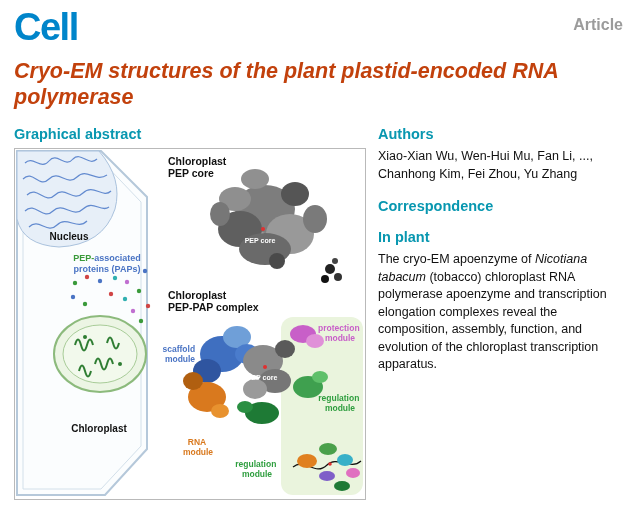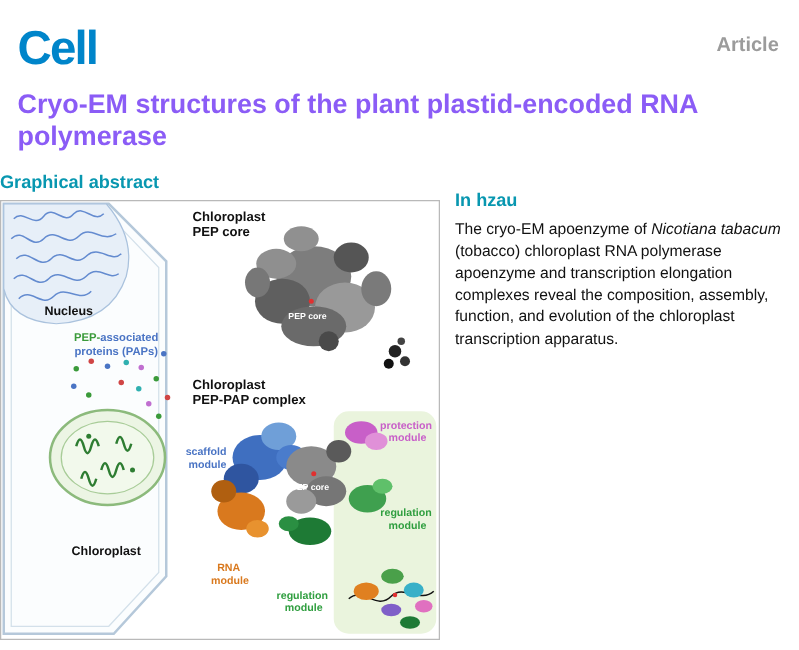--- a/index.html
+++ b/index.html
@@ -1,24 +1,24 @@
 <!DOCTYPE html>
 <html><head>
 <meta charset="utf-8">
 <style>
   html,body{margin:0;padding:0;background:#ffffff;}
   .page{
     width:639px;height:520px;background:#ffffff;position:relative;overflow:hidden;
     font-family:"Liberation Sans",sans-serif;color:#111;
   }
-  .header{display:flex;justify-content:space-between;align-items:flex-start;padding:20px 16px 0 14px;text-align:right;}
+  .header{display:flex;justify-content:space-between;align-items:flex-start;padding:8px 16px 0 14px;text-align:right;}
   .logo{font-size:38px;font-weight:700;color:#0085CA;letter-spacing:-1.5px;line-height:1;}
   .article-type{font-size:16px;font-weight:700;color:#9b9b9b;padding-top:8px;}
-  .title{margin:12px 14px 0 14px;font-size:21.5px;font-weight:700;color:#8b5cf6;line-height:1.22;width:558px;}
-  .columns{display:flex;margin:16px 14px 0 0;gap:12px;}
+  .title{margin:12px 14px 0 14px;font-size:21.5px;font-weight:700;color:#c2410c;line-height:1.22;width:558px;font-style:italic;}
+  .columns{display:flex;margin:16px 14px 0 14px;gap:12px;}
   .left-col{width:352px;flex:none;}
   .section-heading{color:#0897B0;font-size:14.5px;font-weight:700;margin:0 0 6px 0;}
   .figure-box{width:350px;height:350px;border:1px solid #b9b9b9;background:#ffffff;}
   .figure-box svg{display:block;}
   .right-col{flex:1;min-width:0;}
   .block{margin-bottom:15px;}
   .body-text{font-size:12.5px;line-height:1.4;color:#111;margin:2px 0 0 0;}
   .italic{font-style:italic;}
   .fig-label-black{font-weight:700;fill:#111;}
   .fig-label-small{font-weight:700;}
@@ -186,24 +186,29 @@
             <ellipse cx="327" cy="337" rx="8" ry="5" fill="#1e7a35"></ellipse>
             <circle cx="315" cy="315" r="1.8" fill="#e03030"></circle>
           </g>
 
         </svg>
       </div>
     </div>
 
     <div class="right-col">
 
-
       <div class="block">
+        <h2 class="section-heading">Authors</h2>
+        <p class="body-text">Xiao-Xian Wu, Wen-Hui Mu, Fan Li, ..., Chanhong Kim, Fei Zhou, Yu Zhang</p>
       </div>
 
       <div class="block">
-        <h2 class="section-heading">In hzau</h2>
+        <h2 class="section-heading">Correspondence</h2>
+      </div>
+
+      <div class="block">
+        <h2 class="section-heading">In plant</h2>
         <p class="body-text"><span>The cryo-EM apoenzyme of </span><span class="italic">Nicotiana tabacum</span><span> (tobacco) chloroplast RNA polymerase apoenzyme and transcription elongation complexes reveal the composition, assembly, function, and evolution of the chloroplast transcription apparatus.</span></p>
       </div>
 
     </div>
   </div>
 </div>
 
 </body></html>

